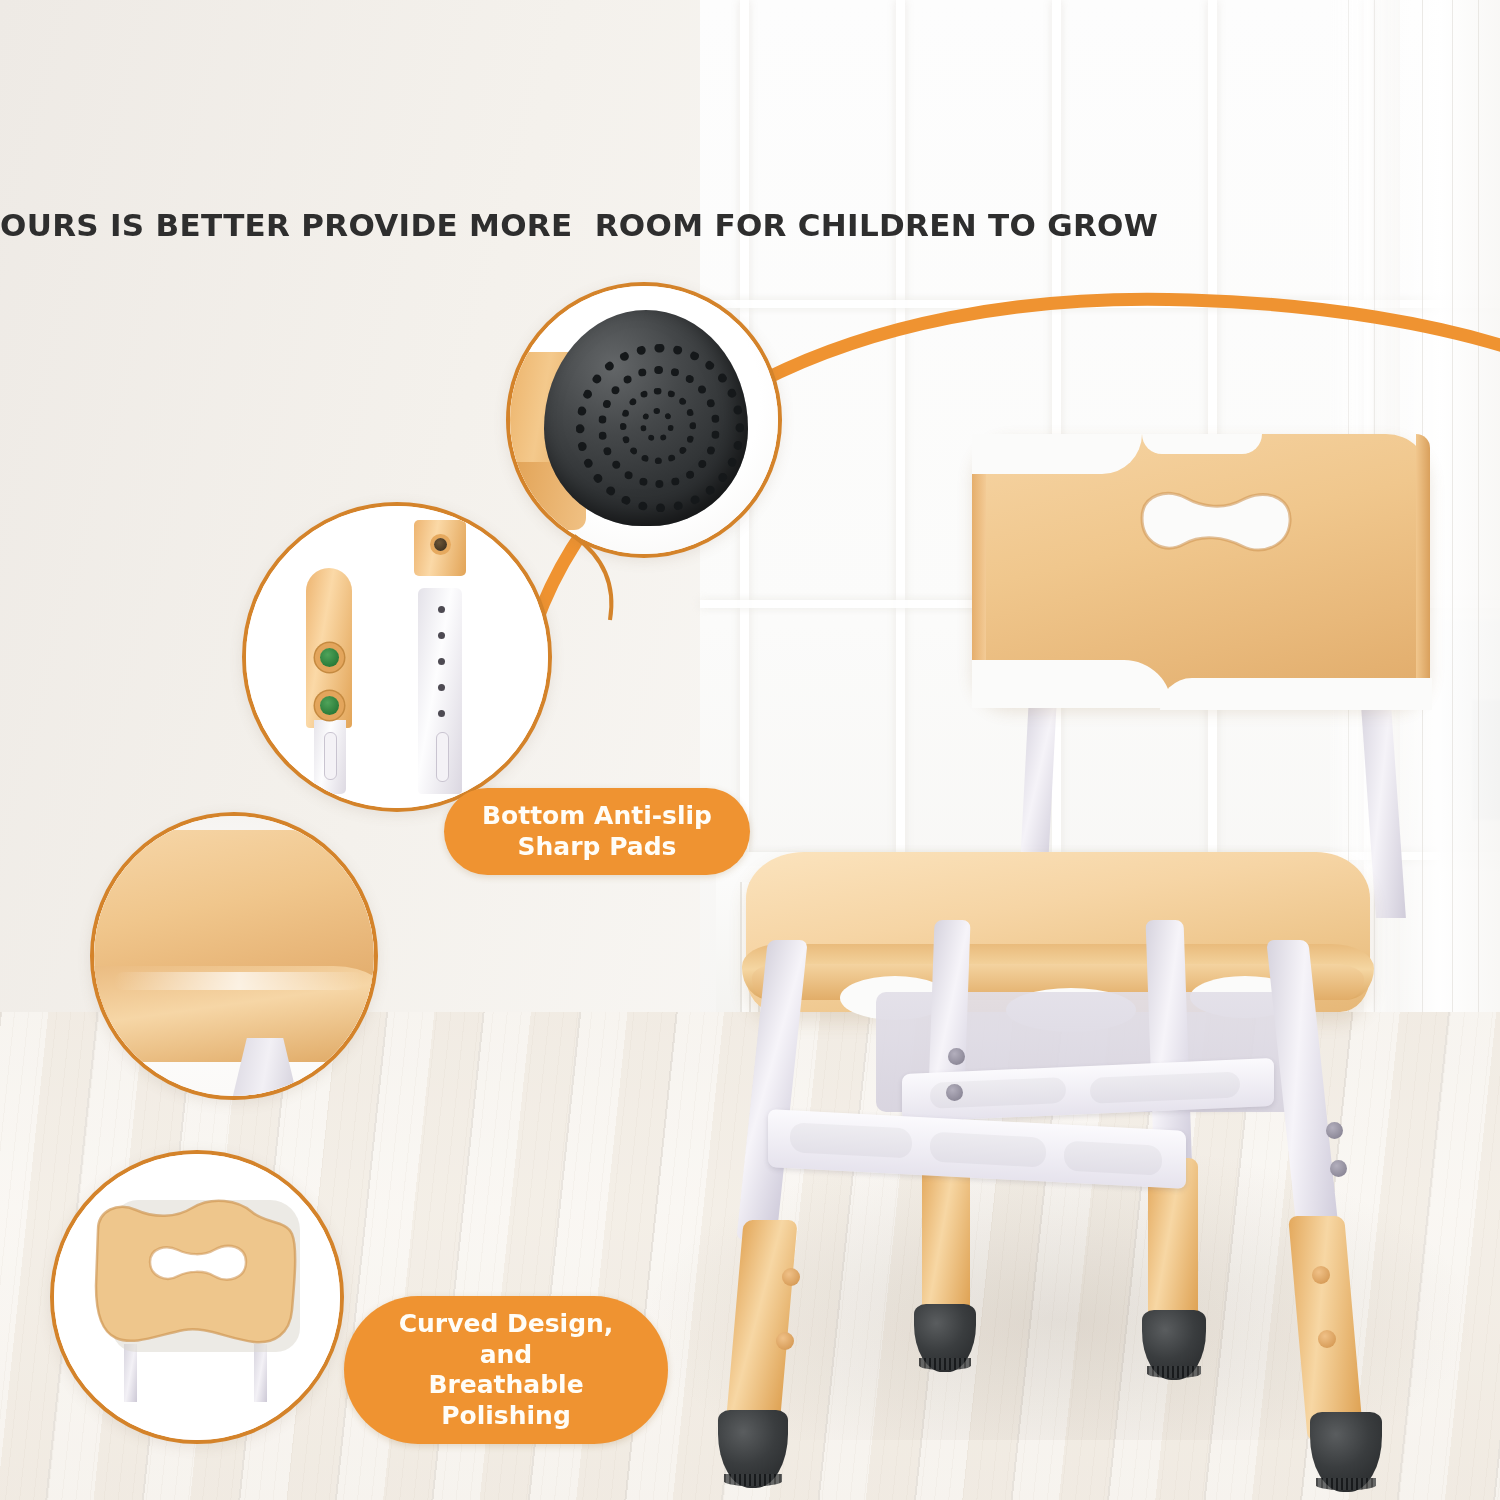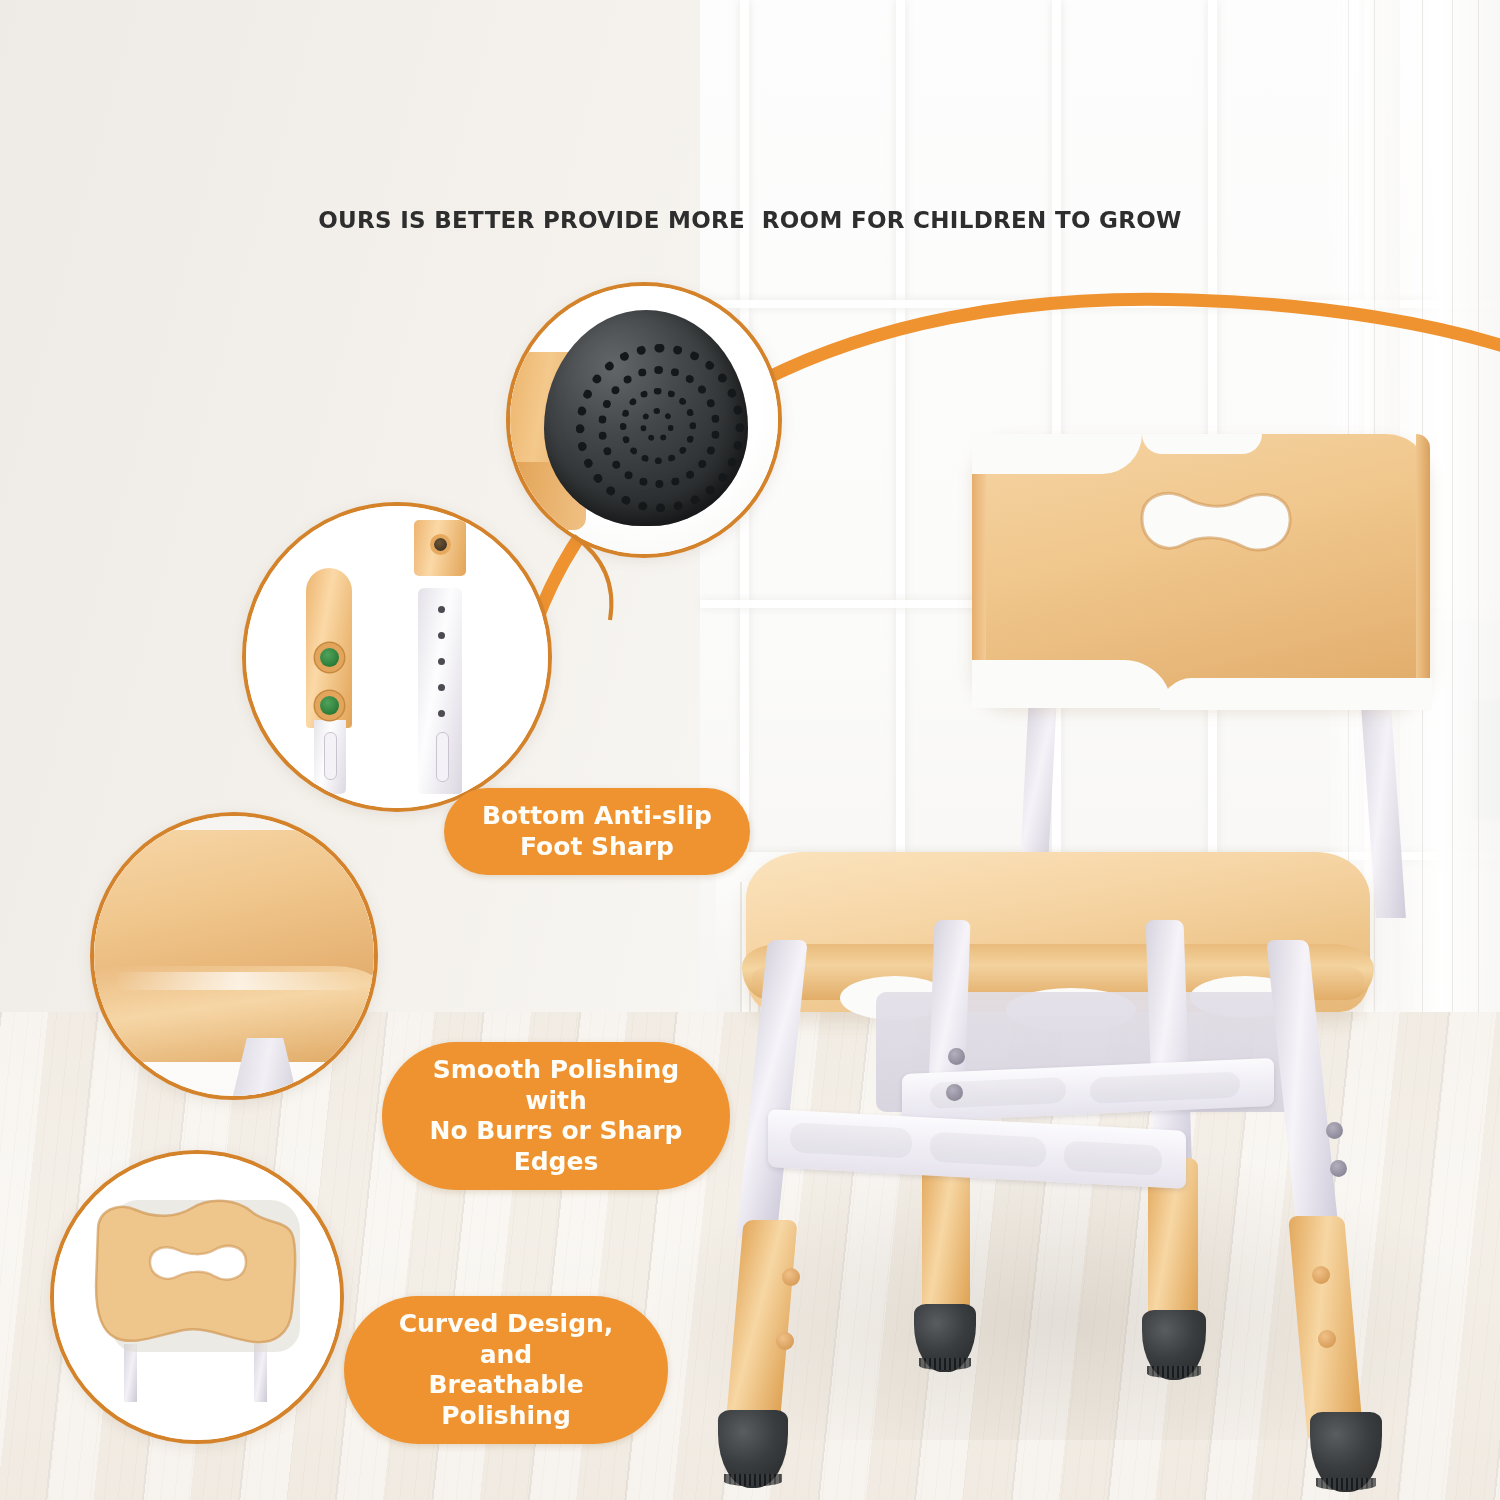--- a/index.html
+++ b/index.html
@@ -46,22 +46,22 @@
     background:repeating-linear-gradient(96deg,rgba(184,168,148,.10) 0 1px,rgba(0,0,0,0) 1px 14px);
     opacity:.65;}
   .floor-shadow{position:absolute;left:640px;top:1140px;width:840px;height:300px;
     background:radial-gradient(ellipse at 50% 60%,rgba(120,105,88,.17),rgba(120,105,88,0) 70%);}
 
   
   .title{position:absolute;left:0;right:0;top:98px;text-align:center;
     font-size:74px;font-weight:bold;letter-spacing:.5px;color:#ee8c2b;
     font-family:"DejaVu Sans",sans-serif;
     text-shadow:0 2px 0 rgba(255,255,255,.65);white-space:nowrap;}
-  .subtitle{position:absolute;left:0;right:0;top:207px;text-align:center;
-    font-size:23px;font-weight:bold;letter-spacing:.3px;color:#2e2e2e;
+  .subtitle{position:absolute;left:0;right:0;top:207px;
+    font-size:31px;font-weight:bold;letter-spacing:.3px;color:#2e2e2e;
     font-family:"DejaVu Sans",sans-serif;white-space:pre;}
 
   
   .swoosh{position:absolute;left:430px;top:270px;width:1080px;height:420px;pointer-events:none;}
 
   
   .inset{position:absolute;border-radius:50%;overflow:hidden;
          border:4px solid #d4832a;background:#fff;
          box-shadow:0 3px 14px rgba(120,100,70,.12);}
   .inset-inner{position:absolute;inset:0;}
@@ -364,23 +364,21 @@
         <path d="M10 40 C10 20 30 12 48 20 C66 28 88 28 104 18 C124 6 150 10 164 22
                  C178 34 198 30 204 44 C210 58 206 96 204 120 C202 144 186 154 166 152
                  C140 149 118 136 96 140 C70 145 46 156 28 148 C12 141 8 120 8 96 Z" fill="#eec68c" stroke="rgba(208,152,86,.7)" stroke-width="2.5"></path>
         <path d="M62 72 C62 58 78 54 90 60 C100 65 116 66 126 60 C140 52 158 56 158 72
                  C158 88 140 94 126 86 C116 80 100 81 90 86 C78 93 62 86 62 72 Z" fill="#ffffff" stroke="rgba(208,152,86,.6)" stroke-width="2.5"></path>
       </svg>
     </div>
   </div>
 
   <div class="pill" id="pill-footpads">Bottom Anti-slip
-Foot Sharp</div>
-  <div class="pill" id="pill-polish">Smooth Polishing with
-No Burrs or Sharp Edges</div>
+Sharp Pads</div>
   <div class="pill" id="pill-backrest">Curved Design, and
 Breathable Polishing</div>
 
   <svg style="position:absolute;left:470px;top:520px;width:200px;height:110px;pointer-events:none" viewBox="0 0 200 110">
     <path d="M140 100 C146 64 132 36 104 16" fill="none" stroke="#d4832a" stroke-width="4"></path>
   </svg>
 
   <div class="subtitle">OURS IS BETTER PROVIDE MORE  ROOM FOR CHILDREN TO GROW</div>
 
 </div>

